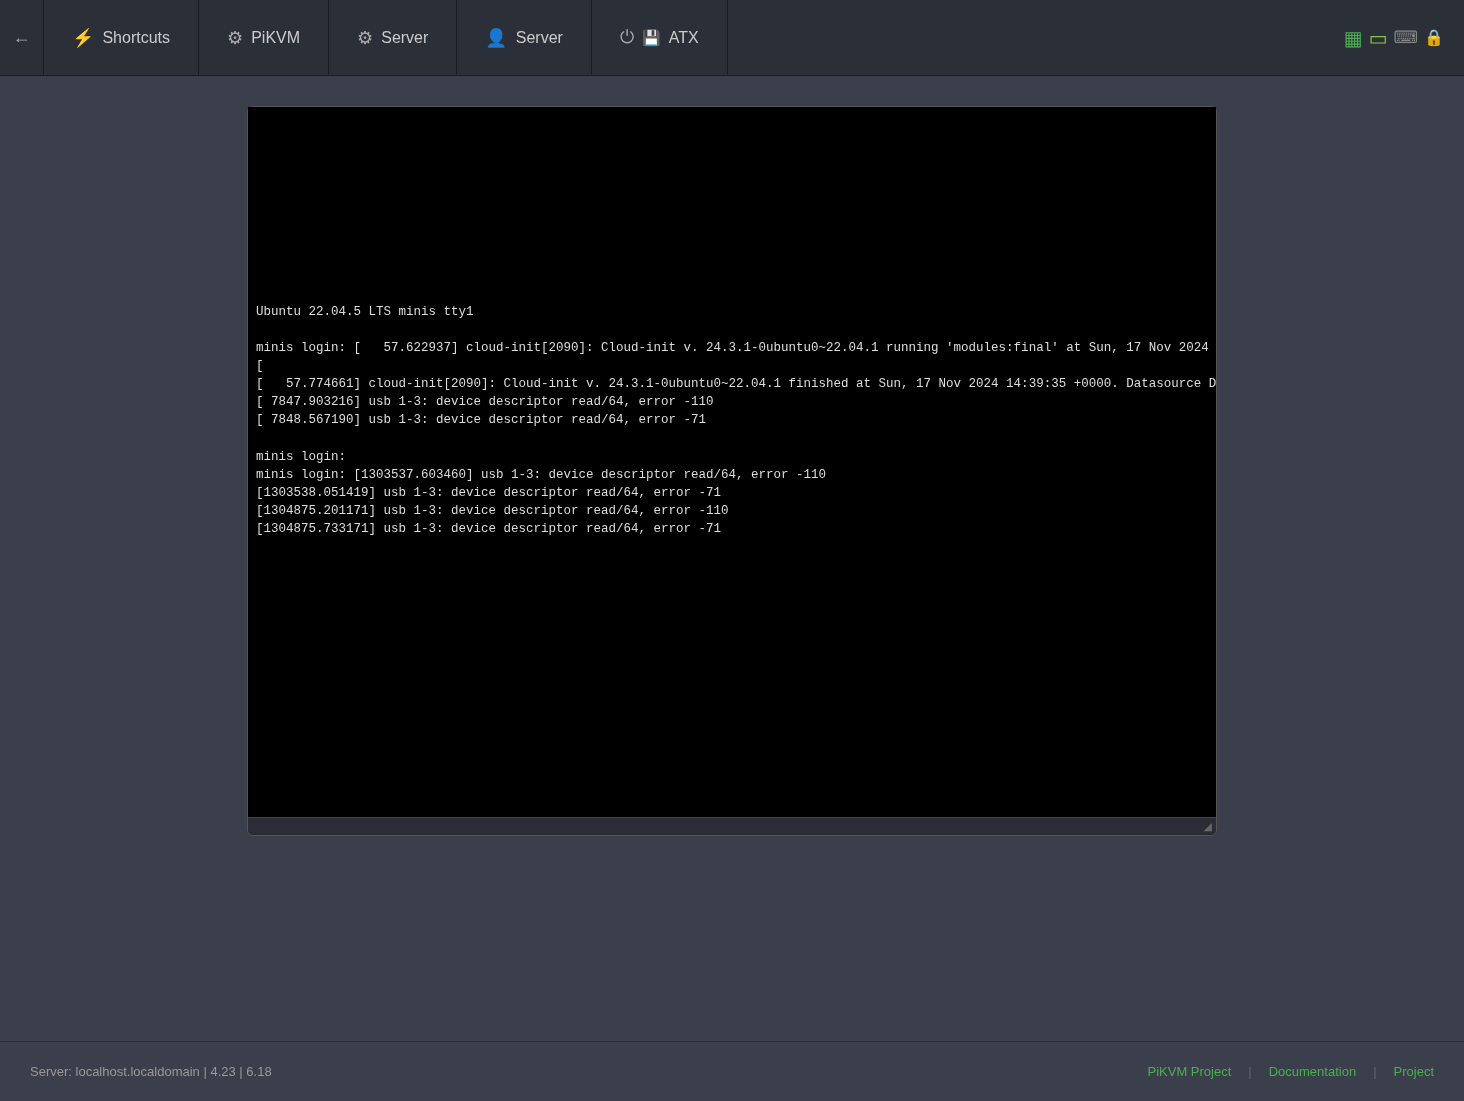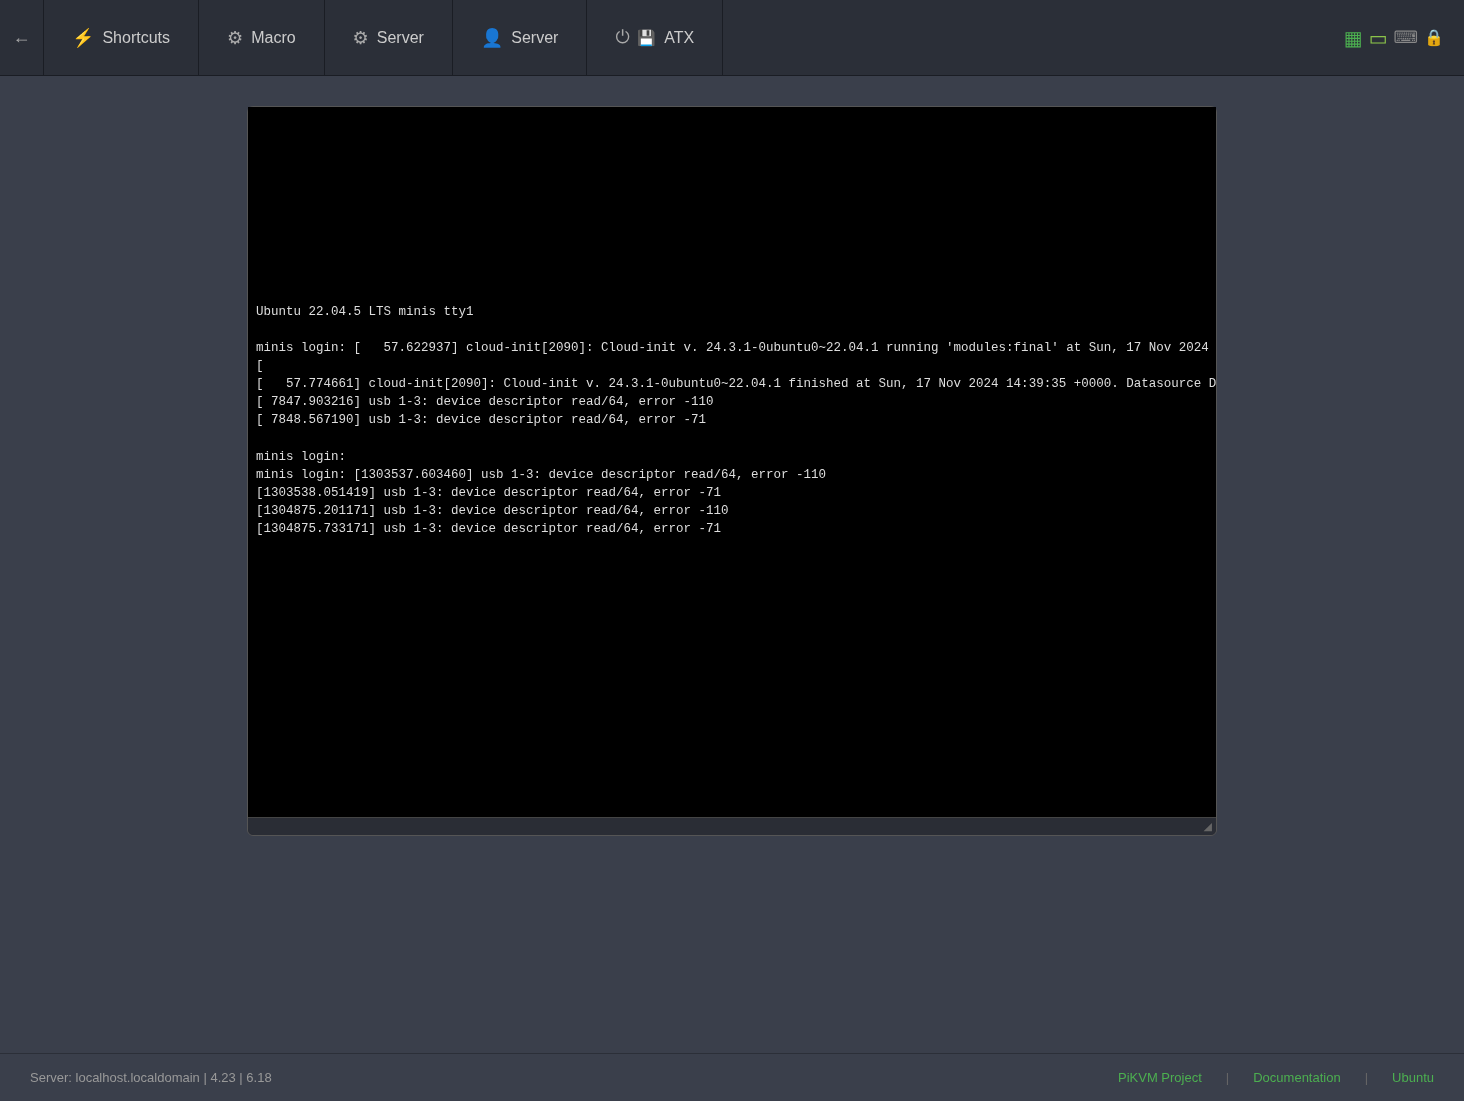--- a/index.html
+++ b/index.html
@@ -184,39 +184,39 @@
       color: #666;
       font-size: 11px;
     }
 
     
     .page-footer {
       position: absolute;
       bottom: 0;
       left: 0;
       right: 0;
-      height: 48px;
+      height: 60px;
       display: flex;
       align-items: center;
       justify-content: space-between;
       padding: 9px 30px;
       background: #3a3f4b;
       border-top: 1px solid #2b2f38;
       text-align: right;
     }
 
     .footer-left {
       font-size: 13px;
       color: #999;
     }
 
     .footer-right {
       display: flex;
       align-items: center;
-      gap: 24px;
+      gap: 17px;
       font-size: 13px;
     }
 
     .footer-link {
       color: #4caf50;
       cursor: pointer;
       text-decoration: none;
     }
 
     .footer-sep {
@@ -230,21 +230,21 @@
   <div class="nav-back">
     <span style="color:#aaa; font-size:18px;">←</span>
   </div>
 
   <div class="nav-item">
     <span class="nav-icon">⚡</span>
     <span>Shortcuts</span>
   </div>
   <div class="nav-item">
     <span class="nav-icon">⚙</span>
-    <span>Macro</span>
+    <span>PiKVM</span>
   </div>
   <div class="nav-item">
     <span class="nav-icon">⚙</span>
     <span>Server</span>
   </div>
   <div class="nav-item">
     <span class="nav-icon">👤</span>
     <span>Server</span>
   </div>
   <div class="nav-item">
@@ -293,15 +293,15 @@
   </div>
 </div>
 
 <footer class="page-footer">
   <span class="footer-left">Server: localhost.localdomain  |  4.23  |  6.18</span>
   <div class="footer-right">
     <a class="footer-link">PiKVM Project</a>
     <span class="footer-sep">|</span>
     <a class="footer-link">Documentation</a>
     <span class="footer-sep">|</span>
-    <a class="footer-link">Ubuntu</a>
+    <a class="footer-link">Project</a>
   </div>
 </footer>
 
 </body></html>

